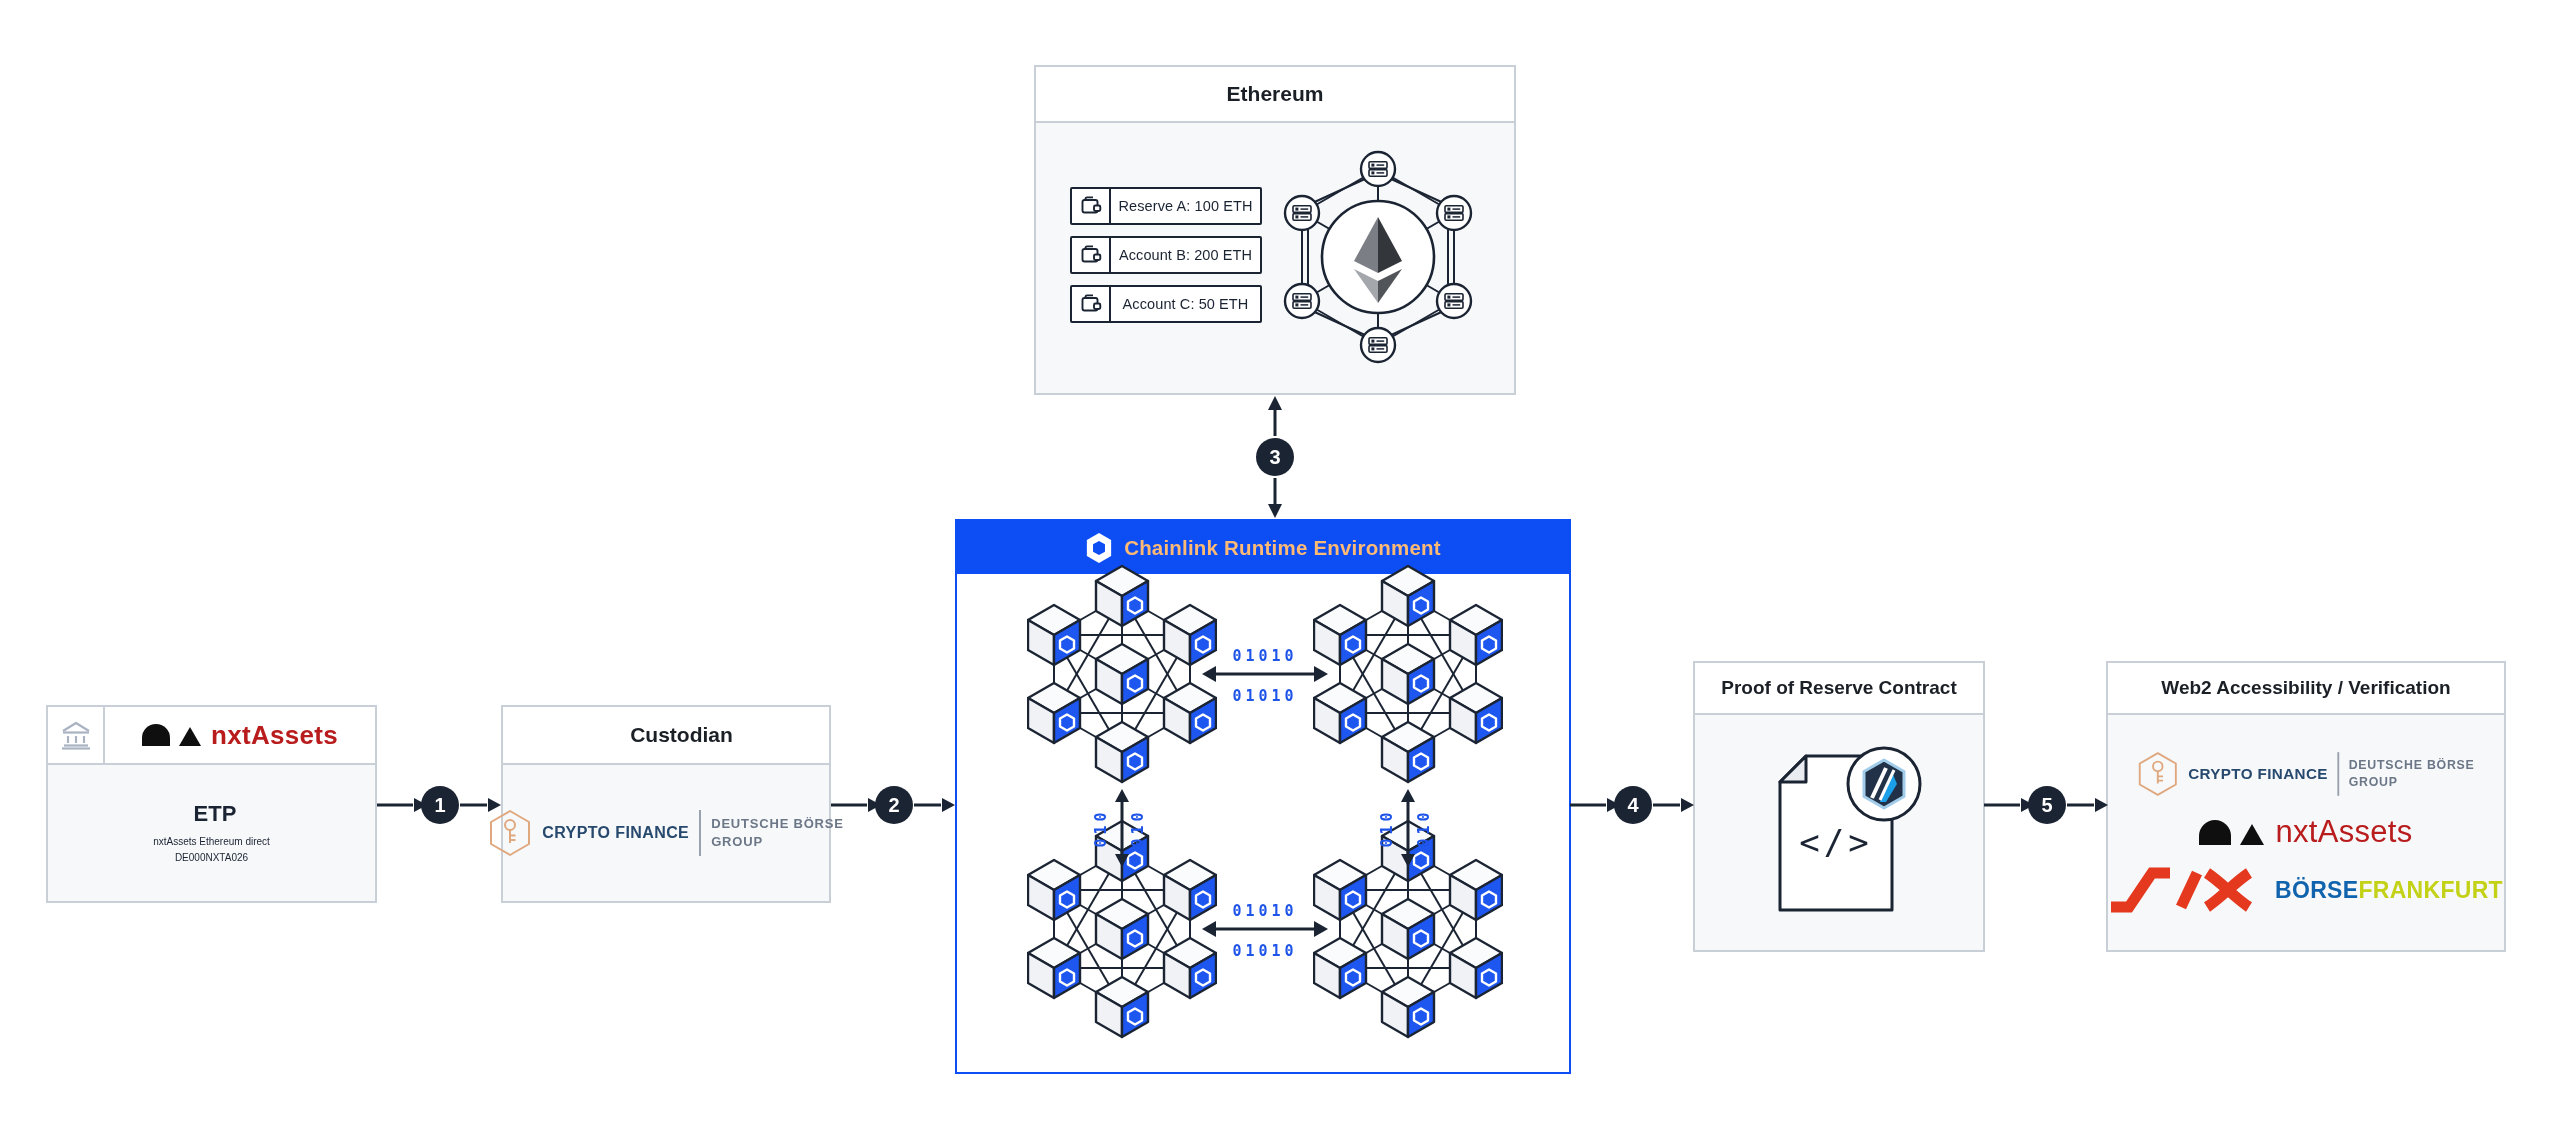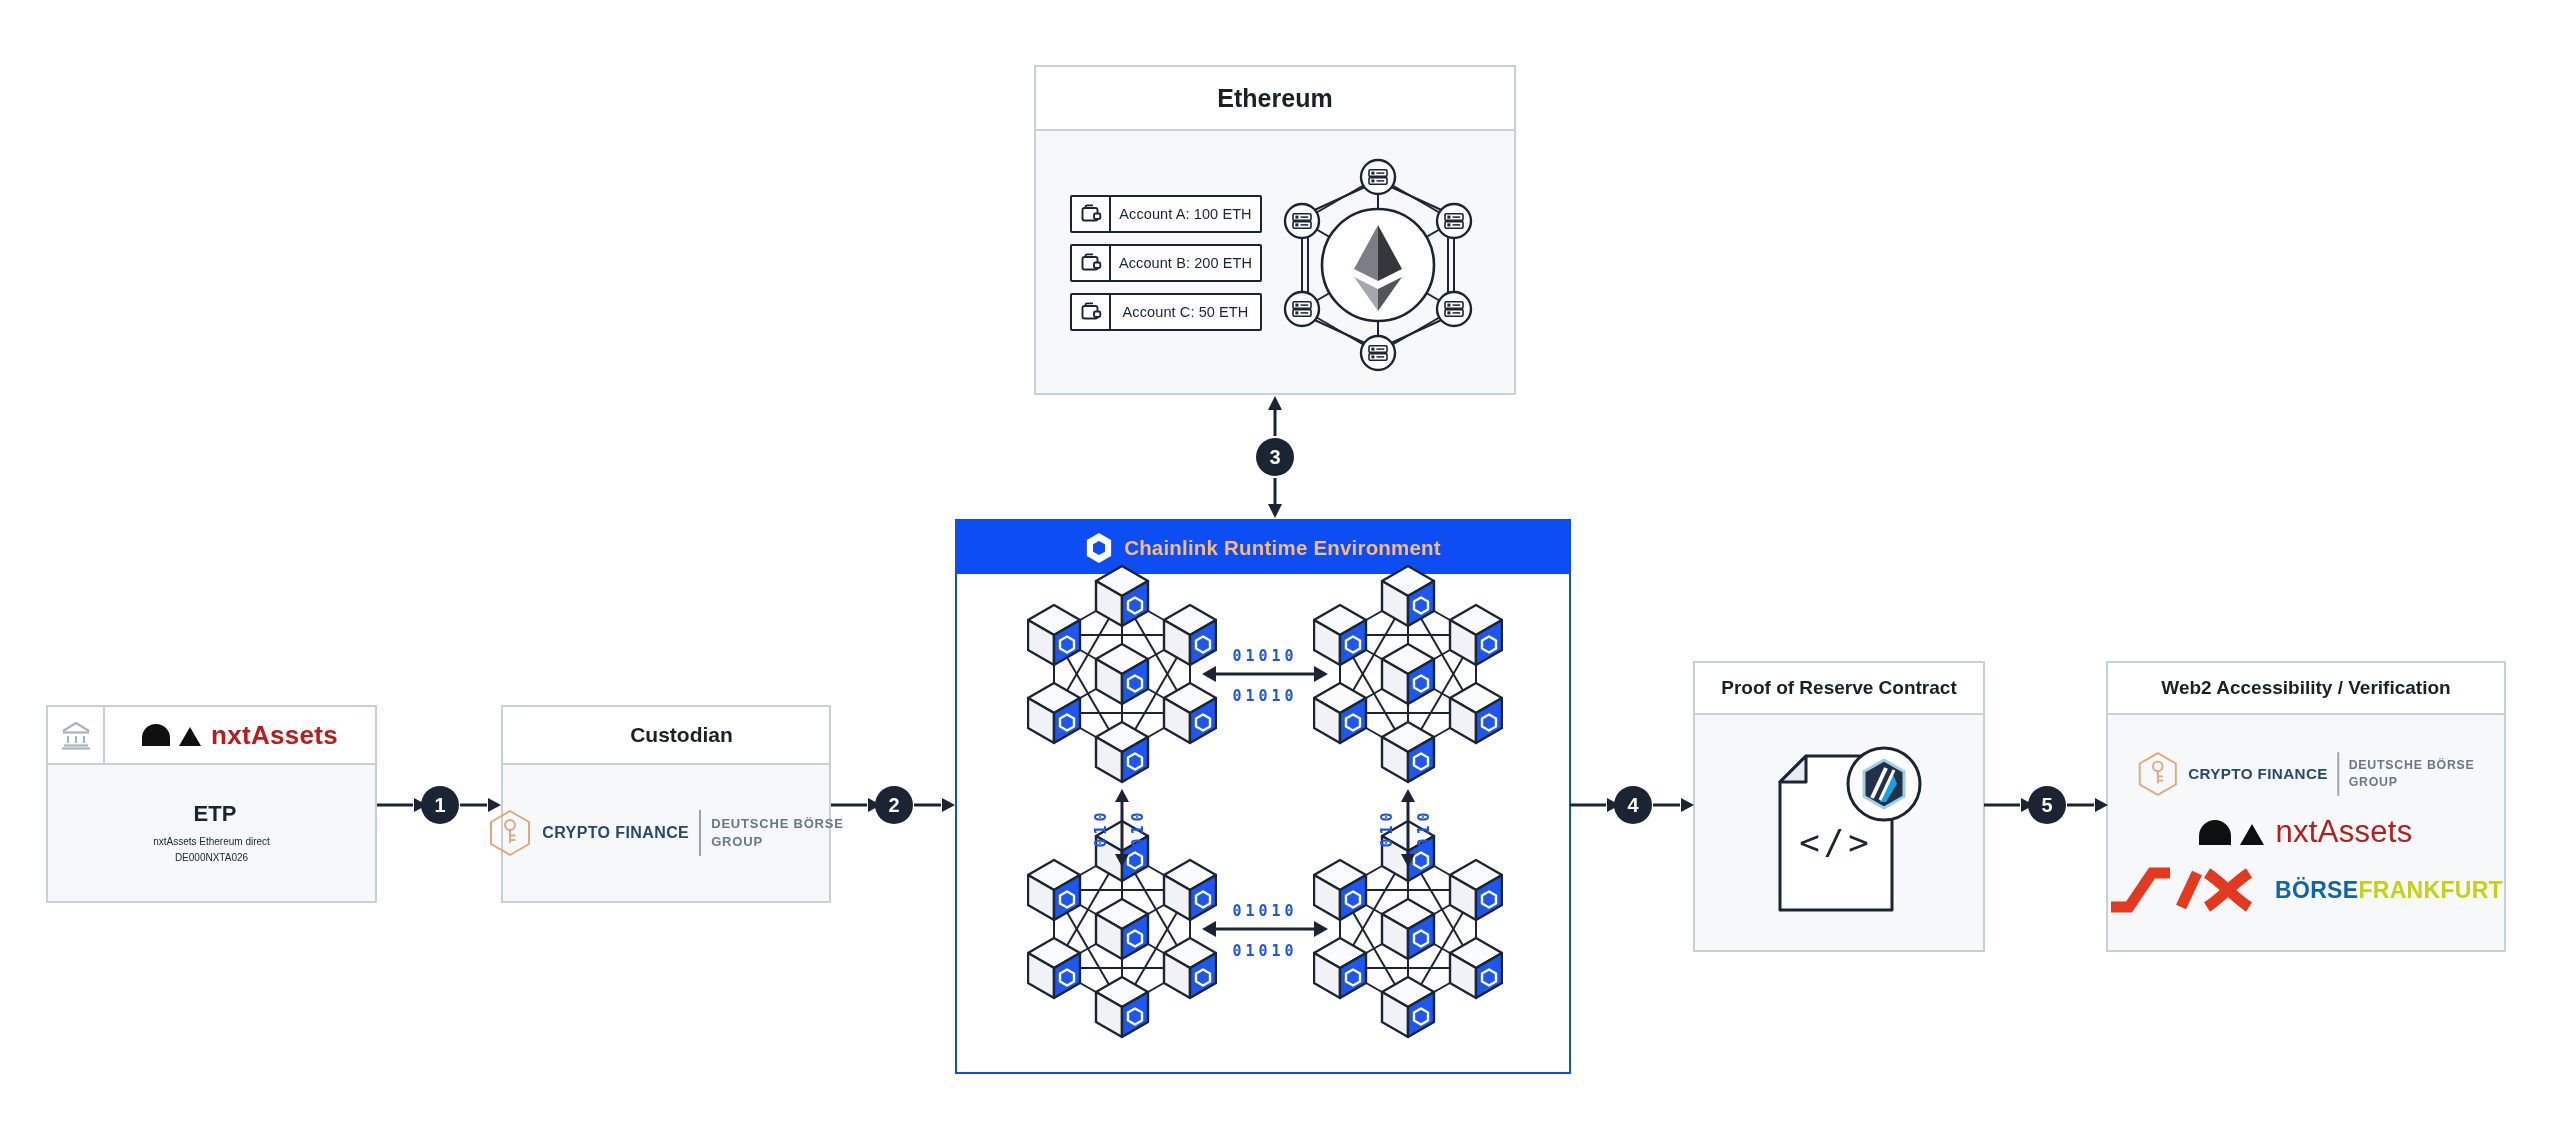--- a/index.html
+++ b/index.html
@@ -7,21 +7,21 @@
           font-family:"Liberation Sans","DejaVu Sans",sans-serif;color:#1b2433;}
 
   
   .box{position:absolute;background:#f7f8fa;border:2px solid #c9cfd7;box-sizing:border-box;}
   .box>header{background:#fff;border-bottom:2px solid #c9cfd7;display:flex;align-items:center;
               justify-content:center;font-weight:700;color:#1b2027;box-sizing:border-box;}
   .box-body{position:relative;box-sizing:border-box;}
 
   
   .eth-box{left:1034px;top:65px;width:482px;height:330px;}
-  .eth-box>header{height:64px;font-size:25px;}
+  .eth-box>header{height:56px;font-size:21px;}
   .eth-body{height:268px;}
   .accounts{position:absolute;left:34px;top:64px;width:192px;}
   .account-row{display:flex;align-items:stretch;height:38px;background:#fff;border:2px solid #1b2433;
                border-radius:2px;margin-bottom:11px;box-sizing:border-box;}
   .wallet-cell{width:37px;border-right:2px solid #1b2433;display:flex;align-items:center;justify-content:center;}
   .account-label{flex:1;display:flex;align-items:center;justify-content:center;font-size:14.5px;
                  font-weight:500;letter-spacing:.1px;}
   .eth-network{position:absolute;right:6px;top:5px;}
 
   
@@ -151,21 +151,21 @@
     <div class="box-body eth-body">
       <div class="accounts">
         <div class="account-row">
           <span class="wallet-cell">
             <svg width="24" height="24" viewBox="0 0 24 24" fill="none" stroke="#1b2433" stroke-width="1.9">
               <path d="M6.5,6 V5 a1.6,1.6 0 0 1 1.6,-1.6 H14"></path>
               <rect x="3.5" y="6" width="15" height="12.5" rx="2"></rect>
               <rect x="15" y="11.5" width="6.3" height="5.5" rx="1.4" fill="#fff"></rect>
             </svg>
           </span>
-          <span class="account-label">Account A: 100 ETH</span>
+          <span class="account-label">Reserve A: 100 ETH</span>
         </div>
         <div class="account-row">
           <span class="wallet-cell">
             <svg width="24" height="24" viewBox="0 0 24 24" fill="none" stroke="#1b2433" stroke-width="1.9">
               <path d="M6.5,6 V5 a1.6,1.6 0 0 1 1.6,-1.6 H14"></path>
               <rect x="3.5" y="6" width="15" height="12.5" rx="2"></rect>
               <rect x="15" y="11.5" width="6.3" height="5.5" rx="1.4" fill="#fff"></rect>
             </svg>
           </span>
           <span class="account-label">Account B: 200 ETH</span>

